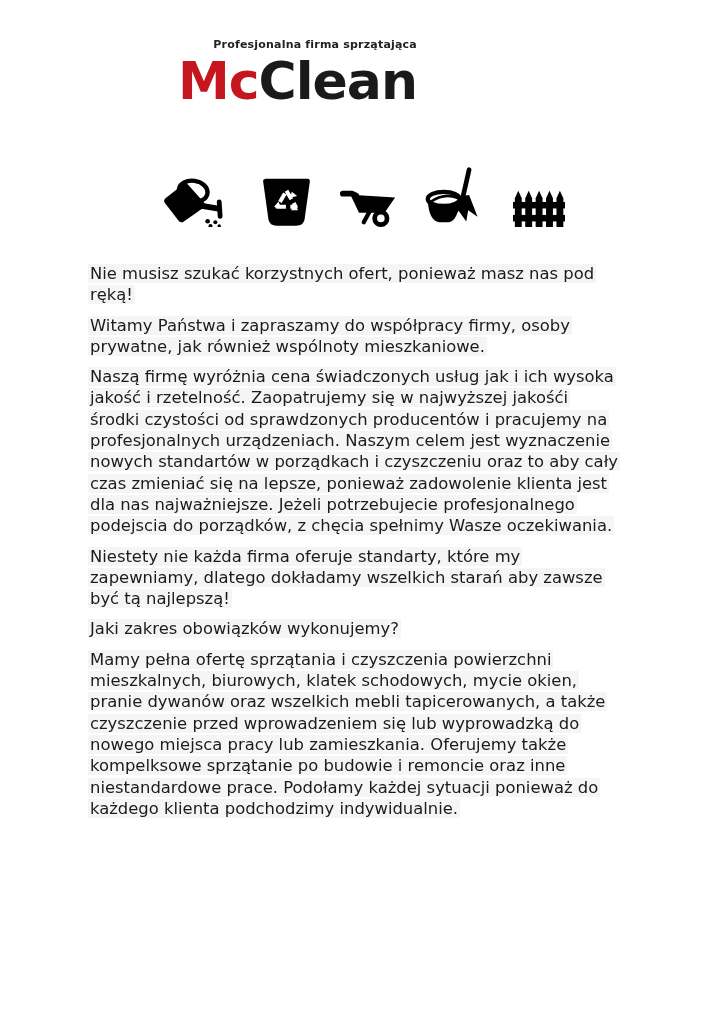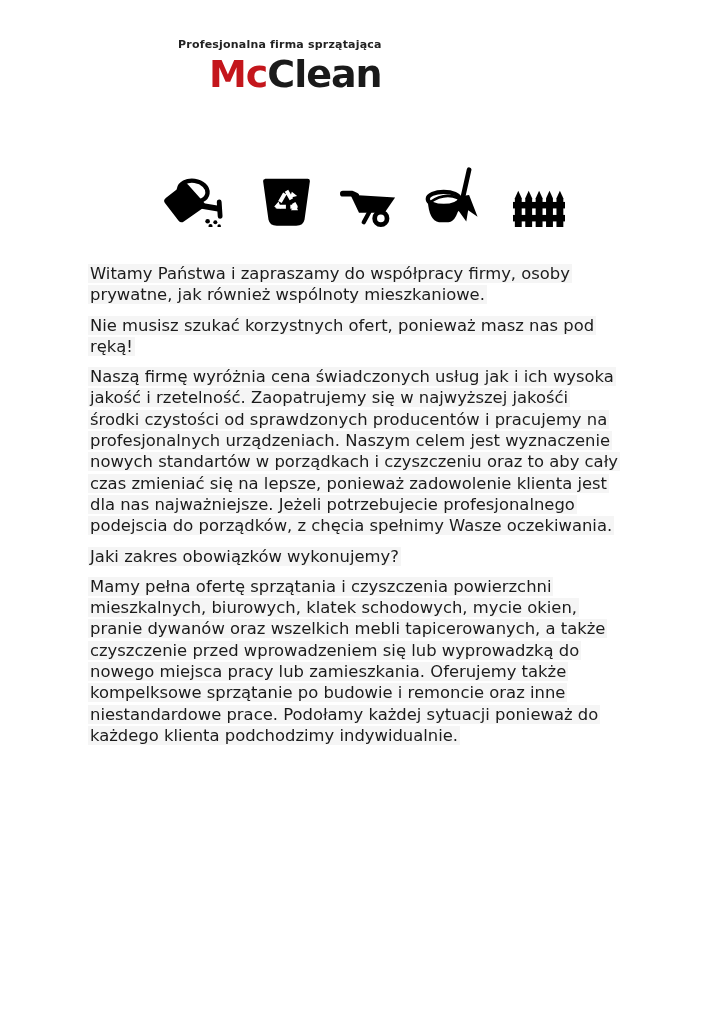--- a/index.html
+++ b/index.html
@@ -17,21 +17,21 @@
   
   .brand { position: absolute; left: 178px; top: 38px; text-align: right; }
   .tagline {
     font-size: 11px;
     font-weight: bold;
     color: #222222;
     letter-spacing: 0.2px;
   }
   .logo {
     margin-top: 4px;
-    font-size: 38px;
+    font-size: 52px;
     font-weight: bold;
     line-height: 1.0;
     letter-spacing: -1px;
     white-space: nowrap;
   }
   .logo .mc { color: #c4161c; }
   .logo .clean { color: #1a1a1a; }
 
   
   .icons-row {
@@ -130,32 +130,35 @@
         <path d="M13.2 42 V11 L16.9 3 L20.6 11 V42 Z" fill="#000"></path>
         <path d="M24.4 42 V11 L28.1 3 L31.8 11 V42 Z" fill="#000"></path>
         <path d="M35.6 42 V11 L39.3 3 L43 11 V42 Z" fill="#000"></path>
         <path d="M46.8 42 V11 L50.5 3 L54.2 11 V42 Z" fill="#000"></path>
       </svg>
     </span>
 
   </div>
 
   <div class="content">
+    <p class="para"><span class="hl">Nie musisz szukać korzystnych ofert, ponieważ masz nas pod
+ręką!</span></p>
     <p class="para"><span class="hl">Witamy Państwa i zapraszamy do współpracy firmy, osoby
 prywatne, jak również wspólnoty mieszkaniowe.</span></p>
-    <p class="para"><span class="hl">Nie musisz szukać korzystnych ofert, ponieważ masz nas pod
-ręką!</span></p>
     <p class="para"><span class="hl">Naszą firmę wyróżnia cena świadczonych usług jak i ich wysoka
 jakość i rzetelność. Zaopatrujemy się w najwyższej jakośći
 środki czystości od sprawdzonych producentów i pracujemy na
 profesjonalnych urządzeniach. Naszym celem jest wyznaczenie
 nowych standartów w porządkach i czyszczeniu oraz to aby cały
 czas zmieniać się na lepsze, ponieważ zadowolenie klienta jest
 dla nas najważniejsze. Jeżeli potrzebujecie profesjonalnego
 podejscia do porządków, z chęcia spełnimy Wasze oczekiwania.</span></p>
+    <p class="para"><span class="hl">Niestety nie każda firma oferuje standarty, które my
+zapewniamy, dlatego dokładamy wszelkich starań aby zawsze
+być tą najlepszą!</span></p>
     <p class="para"><span class="hl">Jaki zakres obowiązków wykonujemy?</span></p>
     <p class="para"><span class="hl">Mamy pełna ofertę sprzątania i czyszczenia powierzchni
 mieszkalnych, biurowych, klatek schodowych, mycie okien,
 pranie dywanów oraz wszelkich mebli tapicerowanych, a także
 czyszczenie przed wprowadzeniem się lub wyprowadzką do
 nowego miejsca pracy lub zamieszkania. Oferujemy także
 kompelksowe sprzątanie po budowie i remoncie oraz inne
 niestandardowe prace. Podołamy każdej sytuacji ponieważ do
 każdego klienta podchodzimy indywidualnie.</span></p>
   </div>

